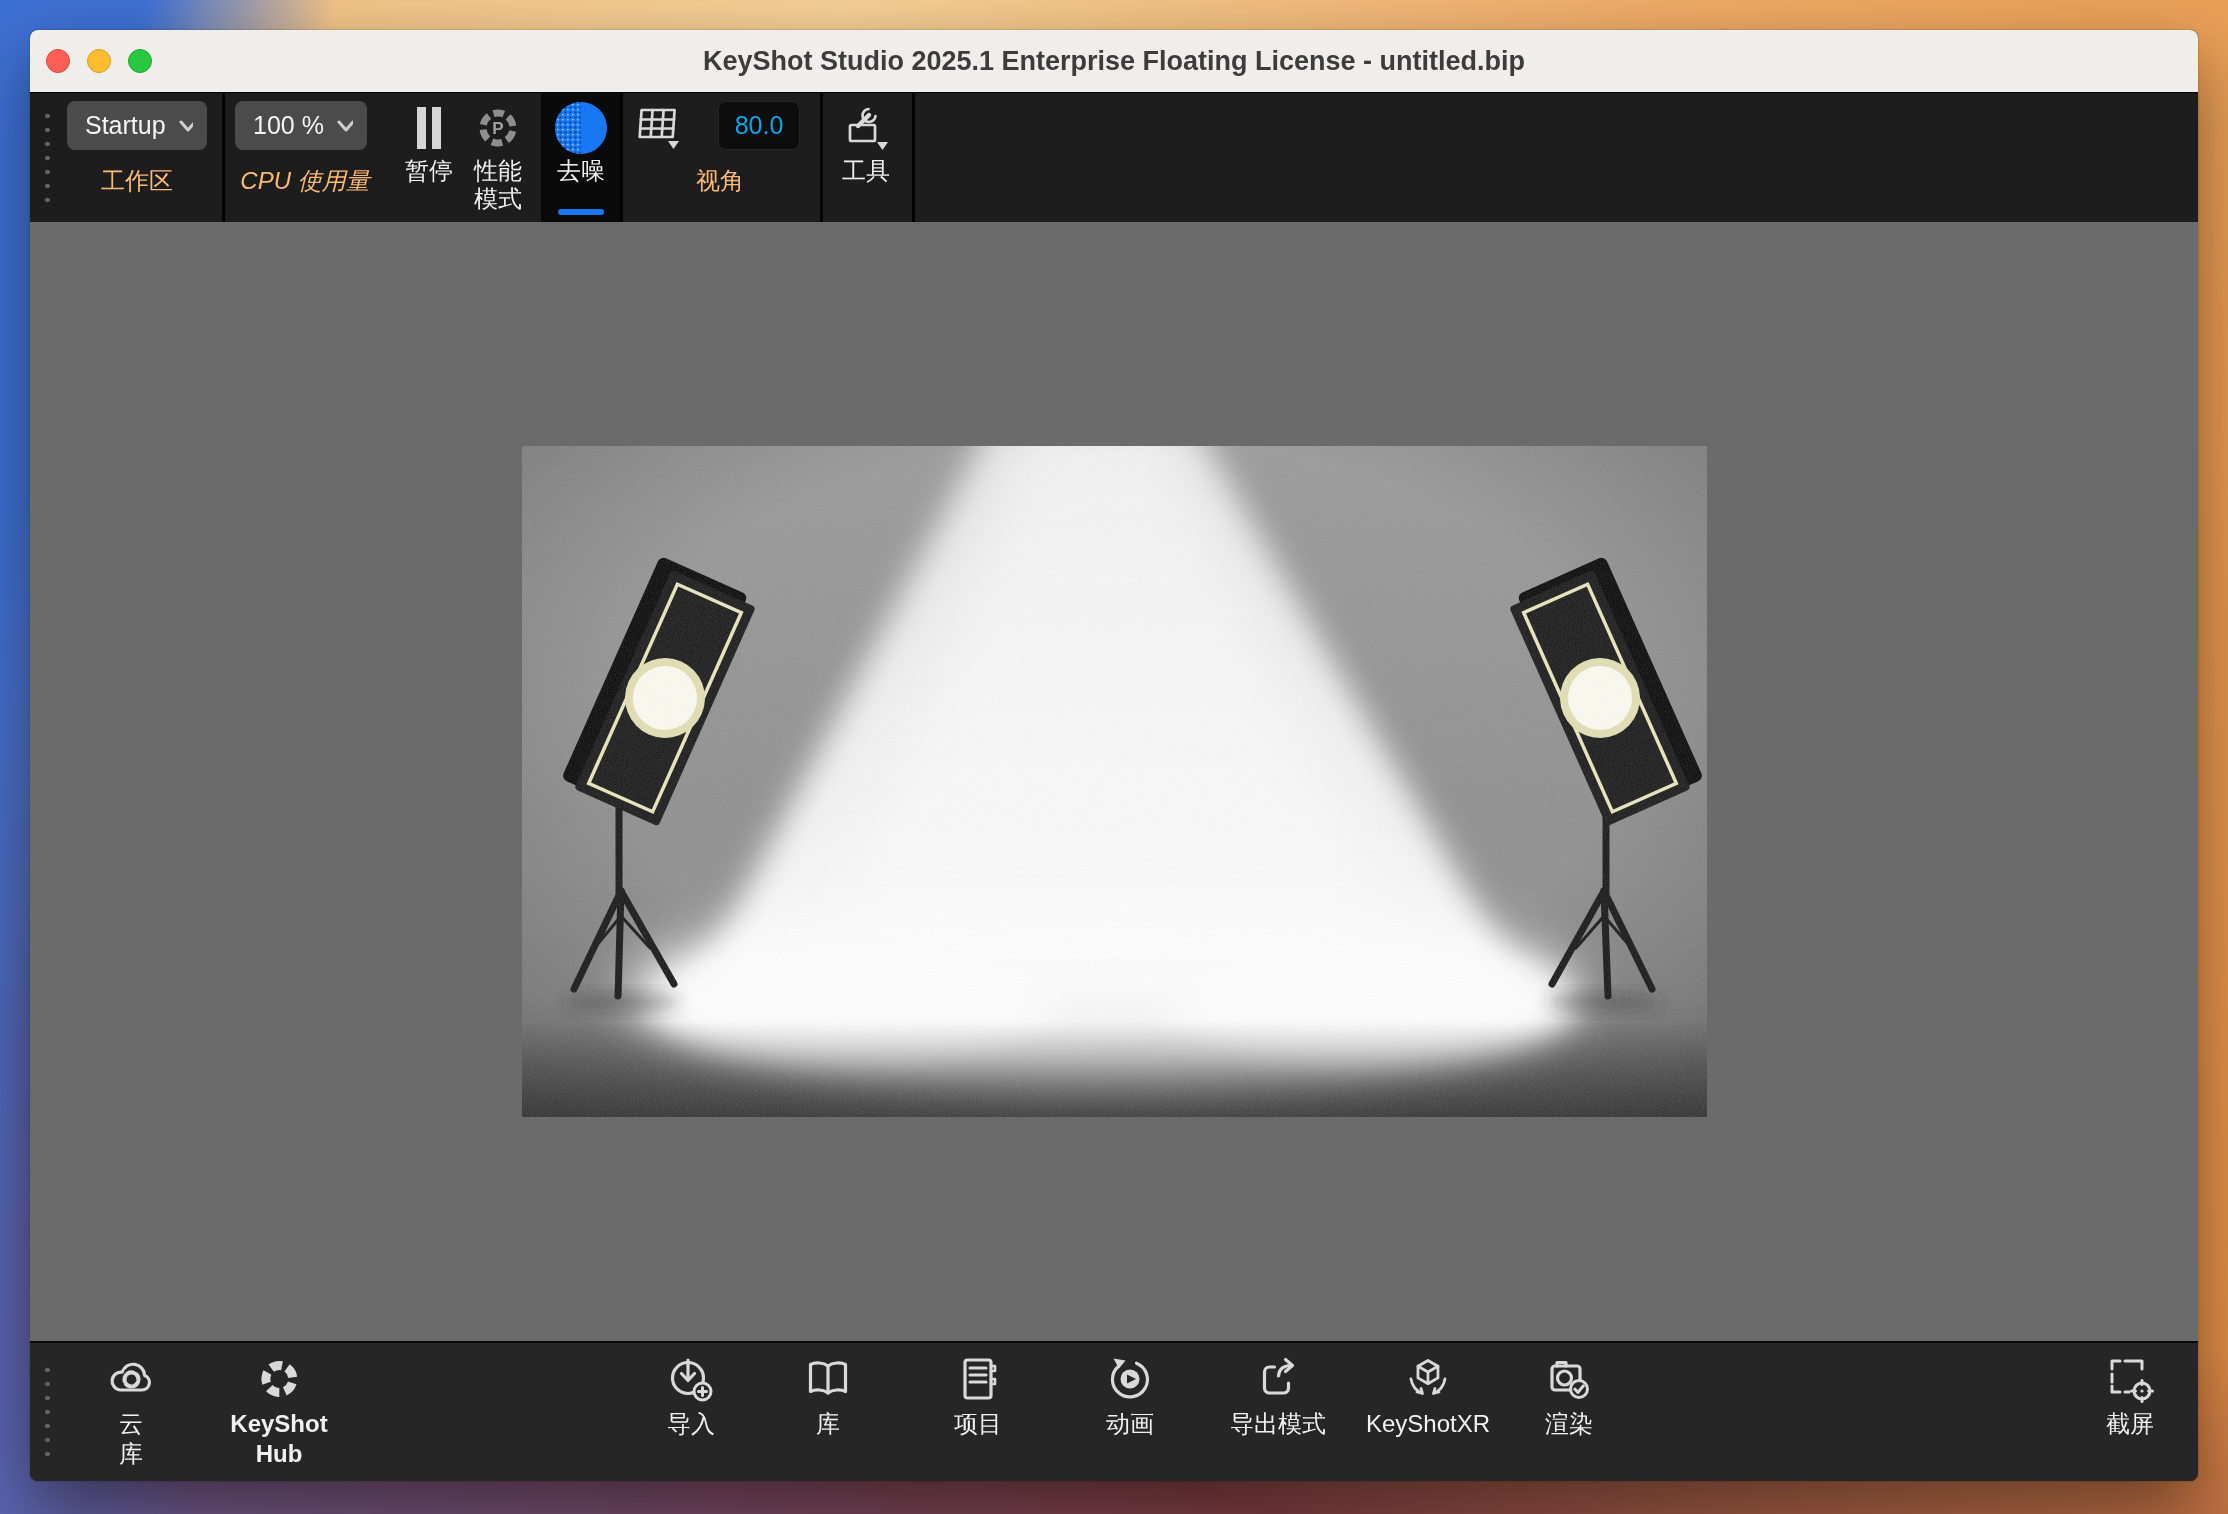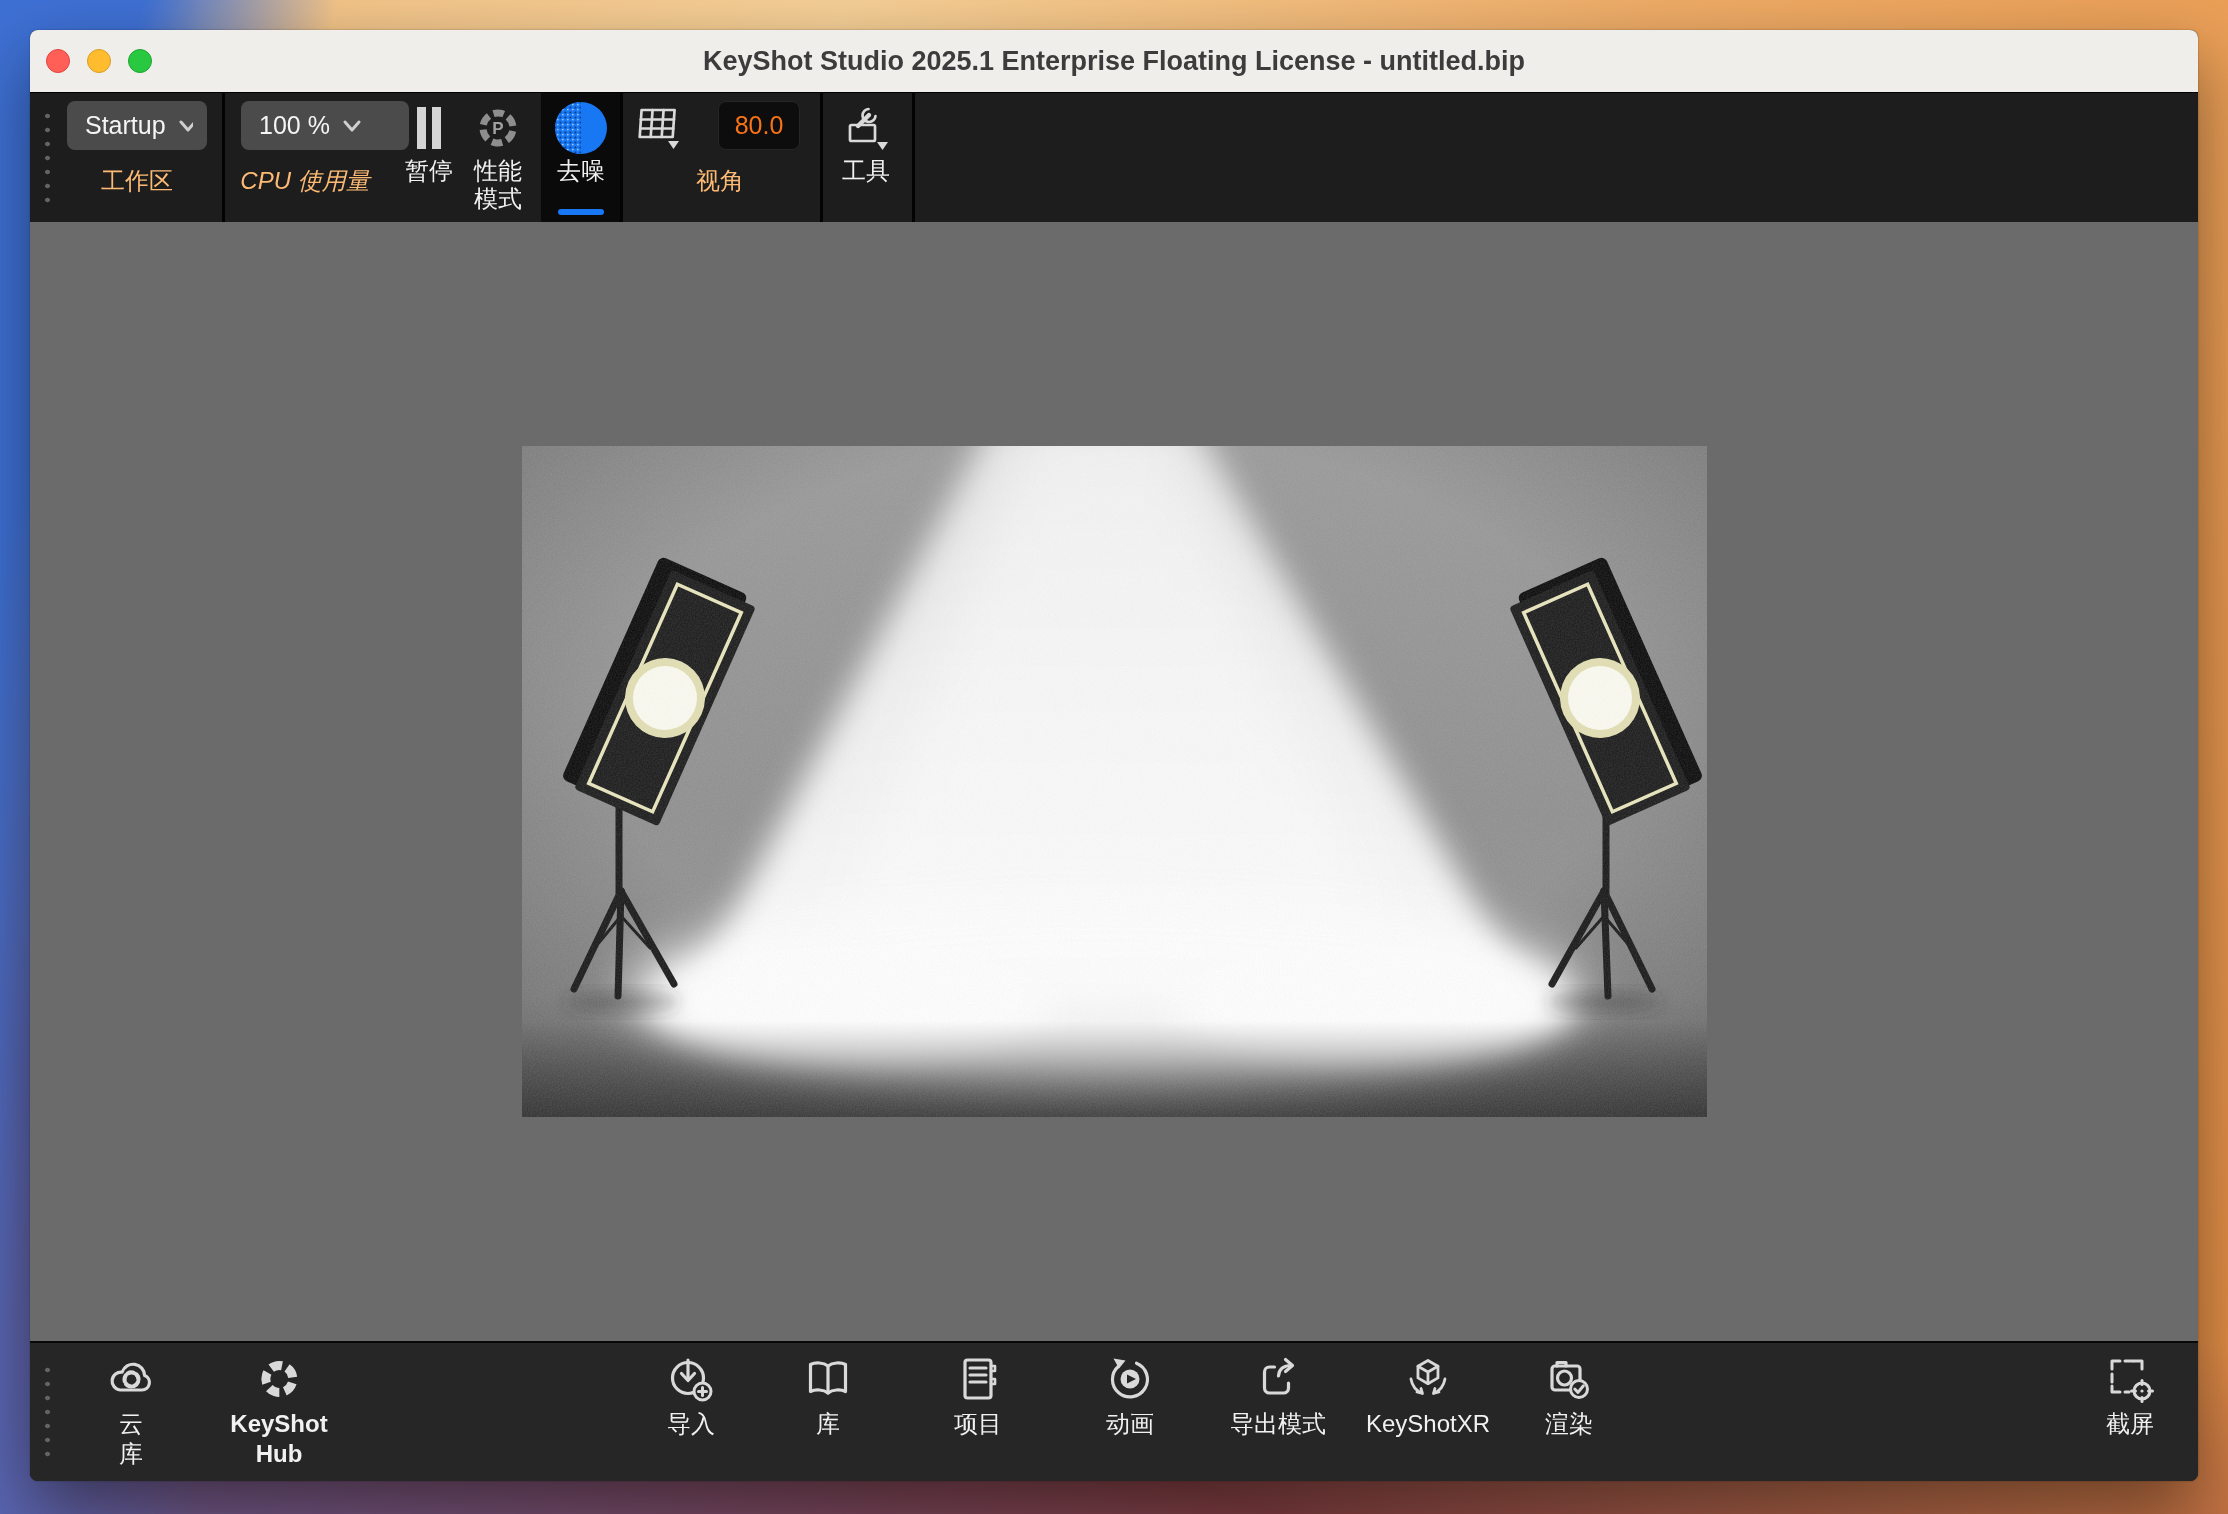--- a/index.html
+++ b/index.html
@@ -51,21 +51,21 @@
     position:absolute; top:74px; transform:translateX(-50%);
     color:#fdba74; font-size:24px; white-space:nowrap; text-align:center; line-height:28px;
   }
   .tbtn { position:absolute; top:0; height:130px; transform:translateX(-50%); text-align:center; }
   .tbtn .ic { margin-top:10px; height:50px; display:flex; align-items:center; justify-content:center; }
   .tbtn .lb { margin-top:4px; color:#f1f1f1; font-size:24px; line-height:28px; white-space:nowrap; }
   .denoise-cell { position:absolute; top:0; width:80px; height:130px; background:#0a0a0a; }
   .denoise-underline { position:absolute; left:50%; transform:translateX(-50%); bottom:8px; width:46px; height:6px; border-radius:3px; }
   .fov-input {
     position:absolute; top:8px; width:82px; height:49px; background:#0d0d0d;
-    border:1px solid #262626; border-radius:8px; color:#f97316; font-size:25px;
+    border:1px solid #262626; border-radius:8px; color:#0ea5e9; font-size:25px;
     text-align:center; font-family:"Liberation Sans","DejaVu Sans",sans-serif; outline:none;
   }
   
   .viewport {
     position:absolute; left:0; top:192px; width:100%; height:1119px;
     background:#6b6b6b; display:flex; align-items:center; justify-content:center;
   }
   
   .toolbar-bottom {
     position:absolute; left:0; top:1311px; width:100%; height:140px;
@@ -97,21 +97,21 @@
     <div class="dropdown" style="left:37px; width:140px;">
       <span class="ddval">Startup</span>
       <svg width="20" height="14">
           <polyline points="3,3 10,11 17,3" style="fill:none;stroke:#cfcfcf;stroke-width:3;stroke-linecap:round;stroke-linejoin:round"></polyline>
         </svg>
     </div>
     <div class="tlabel" style="left:107px;">工作区</div>
 
     <div class="vdiv" style="left:192px;"></div>
 
-    <div class="dropdown" style="left:211px; width:168px;">
+    <div class="dropdown" style="left:205px; width:132px;">
       <span class="ddval">100 %</span>
       <svg width="20" height="14">
           <polyline points="3,3 10,11 17,3" style="fill:none;stroke:#cfcfcf;stroke-width:3;stroke-linecap:round;stroke-linejoin:round"></polyline>
         </svg>
     </div>
     <div class="tlabel" style="left:275px;font-style:italic;">CPU 使用量</div>
 
     <div class="tbtn" style="left:399px;">
       <div class="ic">
         <svg width="34" height="46" viewBox="0 0 34 46">

